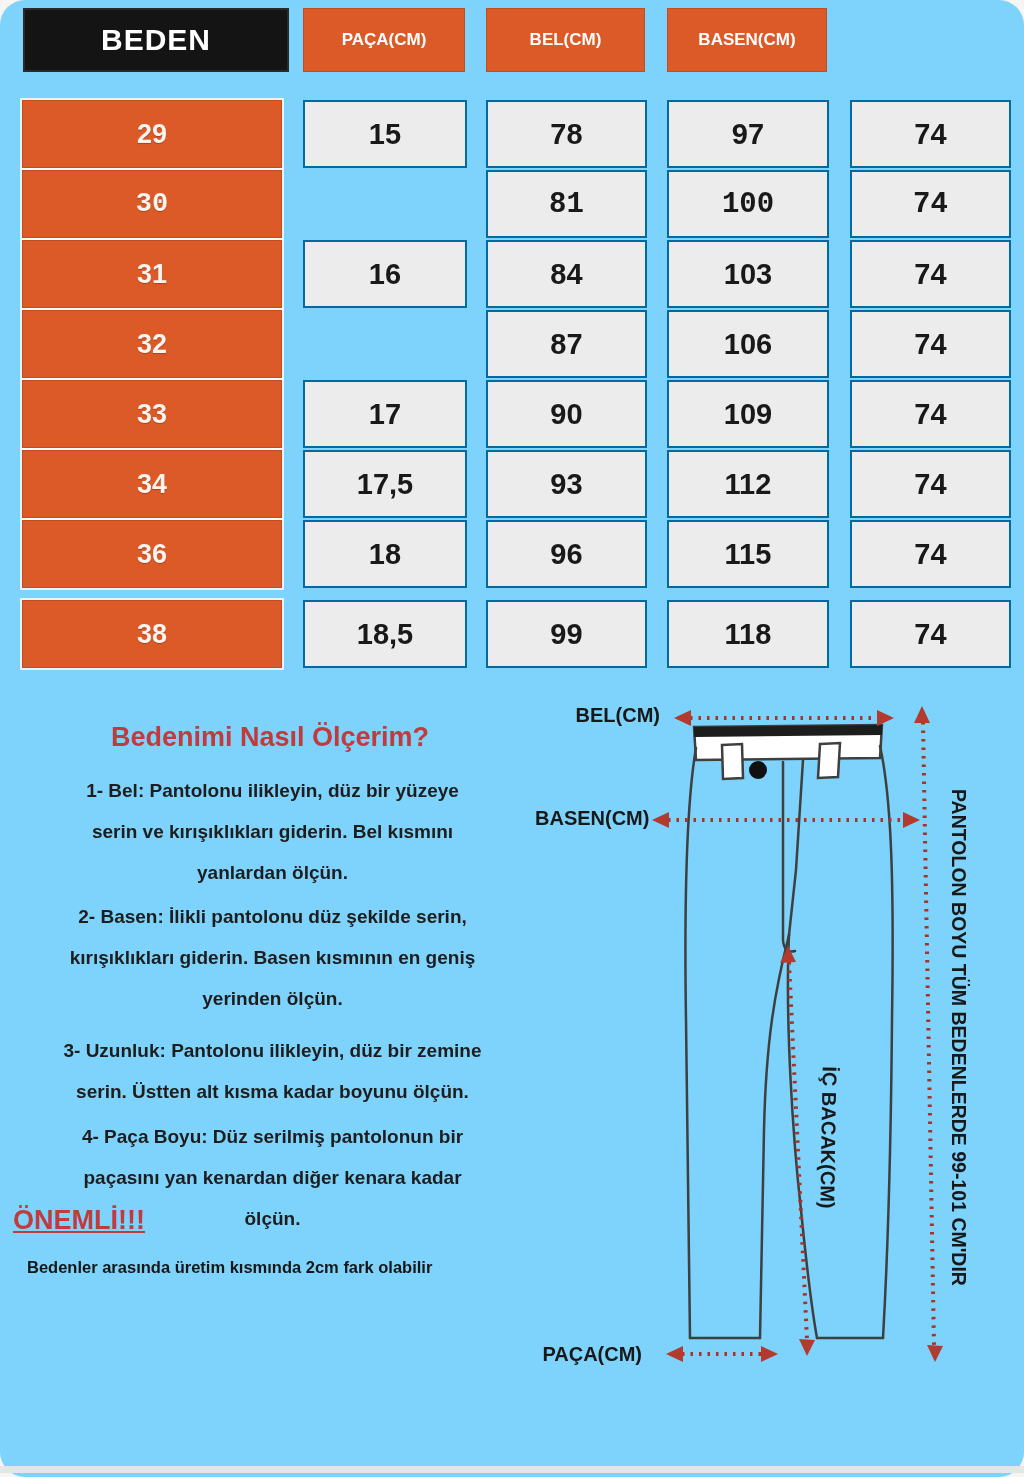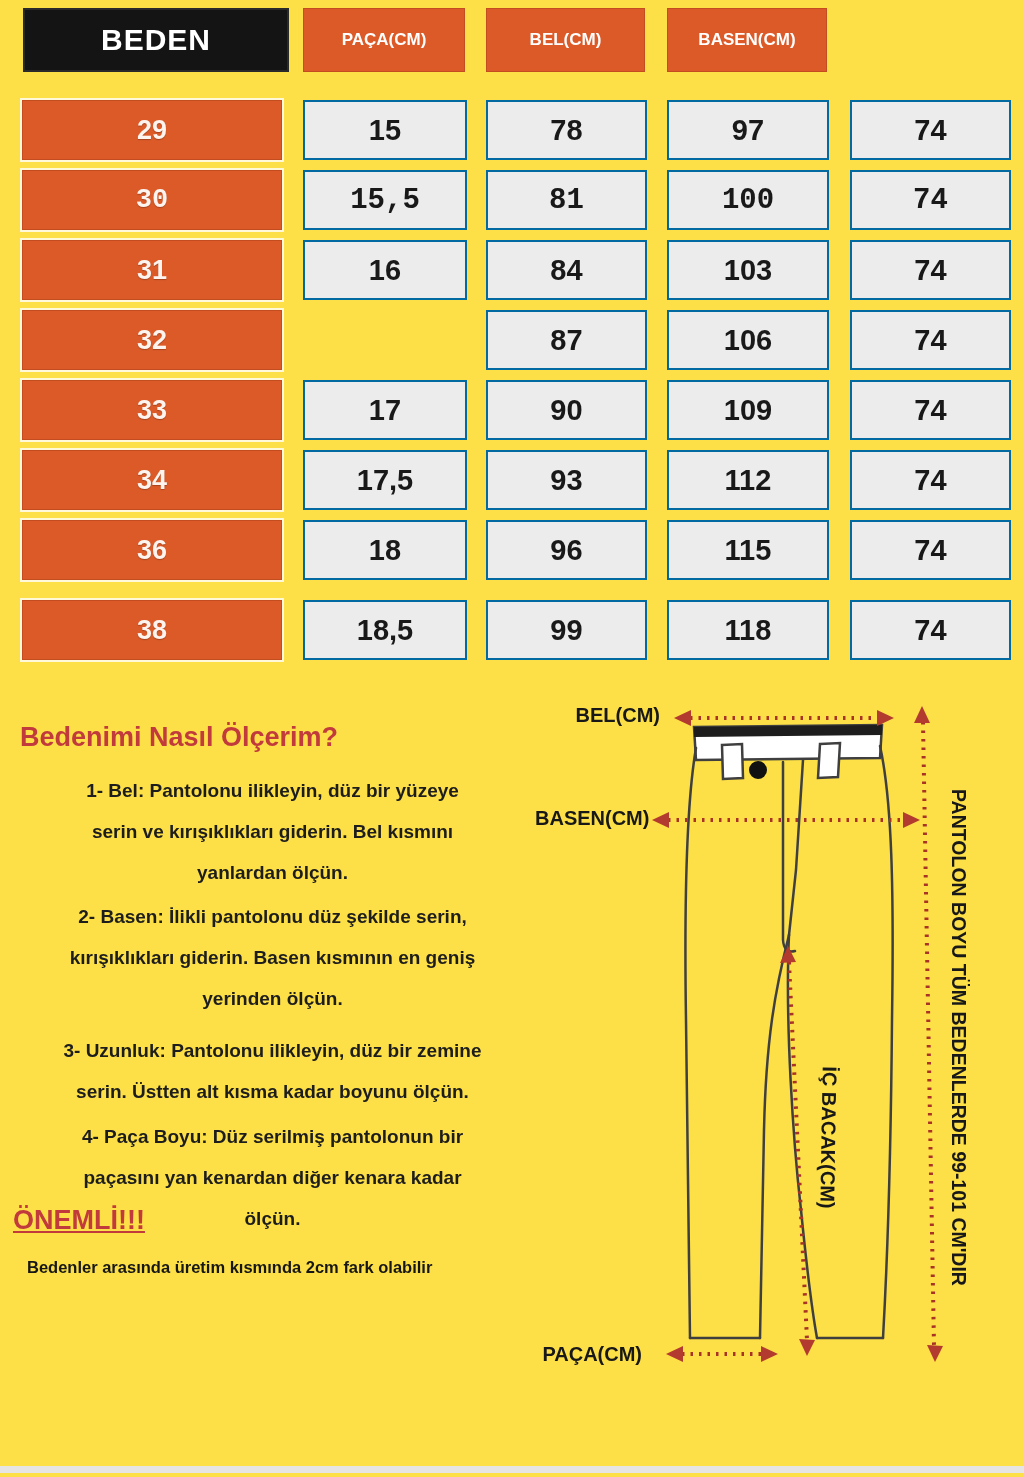--- a/index.html
+++ b/index.html
@@ -1,39 +1,39 @@
 <!DOCTYPE html>
 <html><head>
 <meta charset="utf-8">
 <style>
   html,body{margin:0;padding:0;background:#f6f5f4;}
   body{width:1024px;height:1477px;position:relative;overflow:hidden;
        font-family:"Liberation Sans",sans-serif;-webkit-font-smoothing:antialiased;}
-  .page{position:absolute;inset:0;background:#fde047;}
+  .page{position:absolute;inset:0;background:#7dd3fc;border-radius:25px;}
   
-  .row{position:absolute;left:0;right:0;height:60px;}
+  .row{position:absolute;left:0;right:0;height:68px;}
   .hdr-black{position:absolute;left:23px;width:262px;top:0;bottom:0;background:#141414;
              border:2px solid #2a2a2a;display:flex;align-items:center;justify-content:center;
              color:#fff;font-weight:bold;font-size:30px;letter-spacing:1px;}
   .hdr-orange{position:absolute;top:0;bottom:0;background:#dc5a28;border:1px solid #c44d1f;
               display:flex;align-items:center;justify-content:center;color:#fff;
               font-weight:bold;font-size:17px;}
   .size-box{position:absolute;left:22px;width:258px;top:0;bottom:0;background:#dc5a28;
             border:1px solid #c44d1f;box-shadow:0 0 0 2px rgba(255,255,255,.8);
             display:flex;align-items:center;justify-content:center;color:#fdf4ef;
             font-weight:bold;font-size:27px;text-shadow:0 1px 1px rgba(0,0,0,.25);}
   .val{position:absolute;top:0;bottom:0;background:#ececec;border:2px solid #0369a1;
        display:flex;align-items:center;justify-content:center;color:#191919;
        font-weight:bold;font-size:29px;}
   .c1{left:303px;width:160px;} .c2{left:486px;width:157px;}
   .c3{left:667px;width:158px;} .c4{left:850px;width:157px;}
   
   .ins{position:absolute;left:5px;width:535px;text-align:center;color:#1d1d1d;
        font-weight:bold;font-size:19px;line-height:41px;white-space:pre-line;}
-  .title{position:absolute;left:20px;width:500px;top:722px;
+  .title{position:absolute;left:20px;width:500px;top:722px;text-align:center;
          color:#c23b3c;font-weight:bold;font-size:27px;white-space:pre-line;}
   .onemli{position:absolute;left:13px;top:1205px;color:#c23b3c;font-weight:bold;font-size:27px;text-decoration:underline;}
   .note{position:absolute;left:27px;top:1258px;color:#161616;font-weight:bold;font-size:16.5px;}
   
   .diagram{position:absolute;left:530px;top:690px;width:494px;height:730px;}
   .dlabel{position:absolute;color:#181818;font-weight:bold;font-size:20px;text-align:right;}
   .rot{position:absolute;color:#181818;font-weight:bold;white-space:nowrap;
        transform:rotate(90deg);transform-origin:center center;text-align:center;}
   .bottom-bar{position:absolute;left:0;right:0;top:1466px;height:7px;background:#e6e5e4;}
 </style>
@@ -52,21 +52,20 @@
 
     <div class="row" style="top:100px;">
       <div class="size-box">29</div>
       <div class="val c1">15</div>
       <div class="val c2">78</div>
       <div class="val c3">97</div>
       <div class="val c4">74</div>
     </div>
     <div class="row" style="top:170px;font-family:Liberation Mono, monospace;">
       <div class="size-box">30</div>
-      <div class="val c1">15,5</div>
       <div class="val c2">81</div>
       <div class="val c3">100</div>
       <div class="val c4">74</div>
     </div>
     <div class="row" style="top:240px;">
       <div class="size-box">31</div>
       <div class="val c1">16</div>
       <div class="val c2">84</div>
       <div class="val c3">103</div>
       <div class="val c4">74</div>

